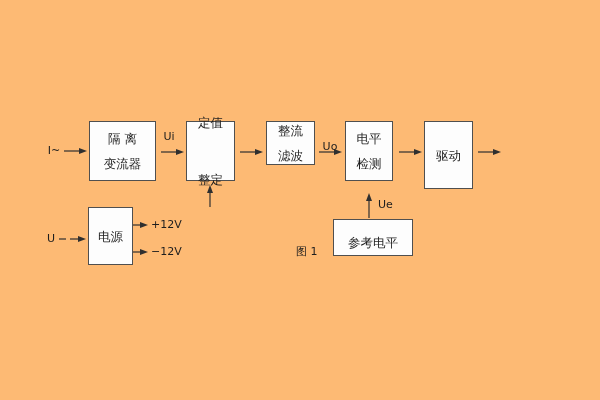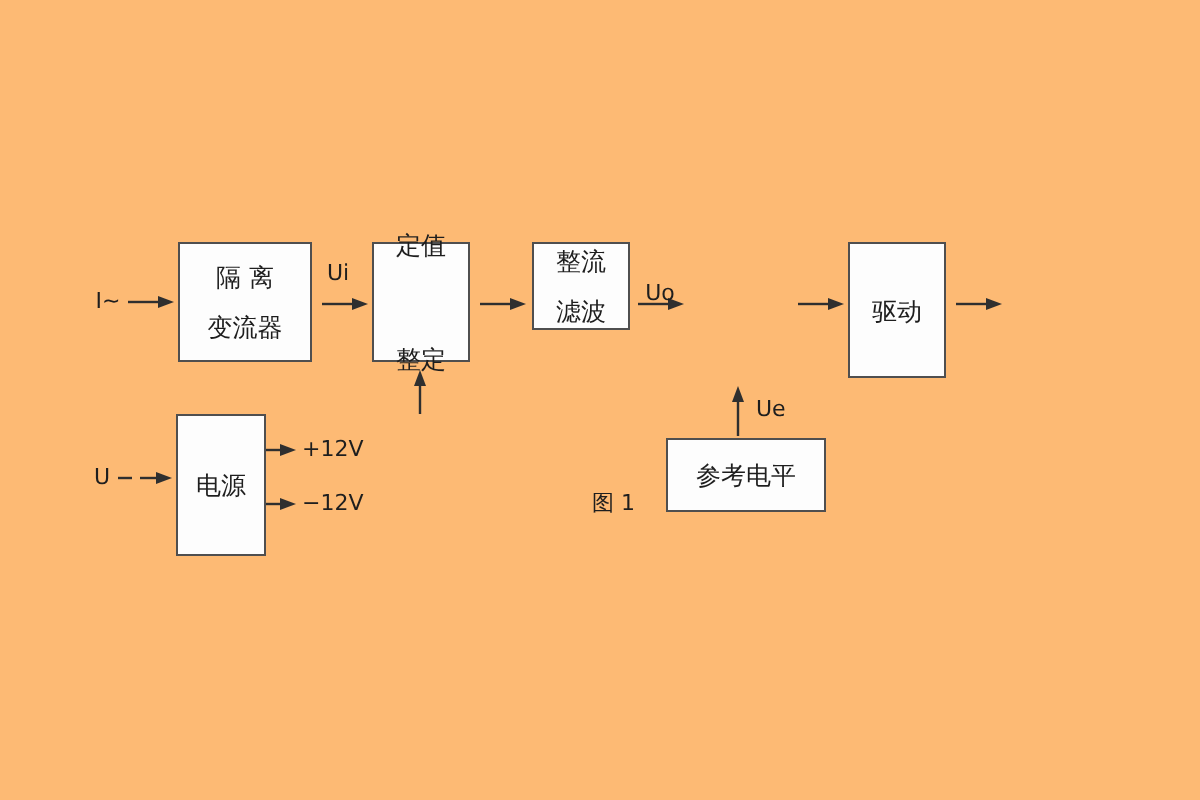--- a/index.html
+++ b/index.html
@@ -31,23 +31,23 @@
     line-height: 25px;
     white-space: nowrap;
     text-align: center;
   }
   .b-iso { left:  89px; top: 121px; width: 67px; height: 60px; }
   .b-set { left: 186px; top: 121px; width: 49px; height: 60px; gap: 32px; }
   .b-rec { left: 266px; top: 121px; width: 49px; height: 44px; }
   .b-lvl { left: 345px; top: 121px; width: 48px; height: 60px; }
   .b-drv { left: 424px; top: 121px; width: 49px; height: 68px; }
   .b-rly { left: 504px; top: 121px; width: 62px; height: 60px; }
-  .b-pwr { left:  88px; top: 207px; width: 45px; height: 71px; text-align: right; }
+  .b-pwr { left:  88px; top: 207px; width: 45px; height: 58px; text-align: right; }
   .b-rat { left: 185px; top: 208px; width: 50px; height: 60px; }
-  .b-ref { left: 333px; top: 219px; width: 80px; height: 37px; }
+  .b-ref { left: 333px; top: 219px; width: 80px; height: 37px; justify-content: flex-end; }
   .lbl {
     position: absolute;
     color: #1e1e1e;
     font-size: 11px;
     white-space: nowrap;
     line-height: 14px;
   }
   .lbl.c { transform: translate(-50%, -50%); }
   .lbl.l { transform: translate(0, -50%); }
 </style>
@@ -122,20 +122,24 @@
     <span>变流器</span>
   </div>
   <div class="block b-set">
     <span>定值</span>
     <span>整定</span>
   </div>
   <div class="block b-rec">
     <span>整流</span>
     <span>滤波</span>
   </div>
+  <div class="block b-lvl">
+    <span>电平</span>
+    <span>检测</span>
+  </div>
   <div class="block b-drv">
     <span>驱动</span>
   </div>
   <div class="block b-pwr">
     <span>电源</span>
   </div>
   <div class="block b-ref">
     <span>参考电平</span>
   </div>
 

